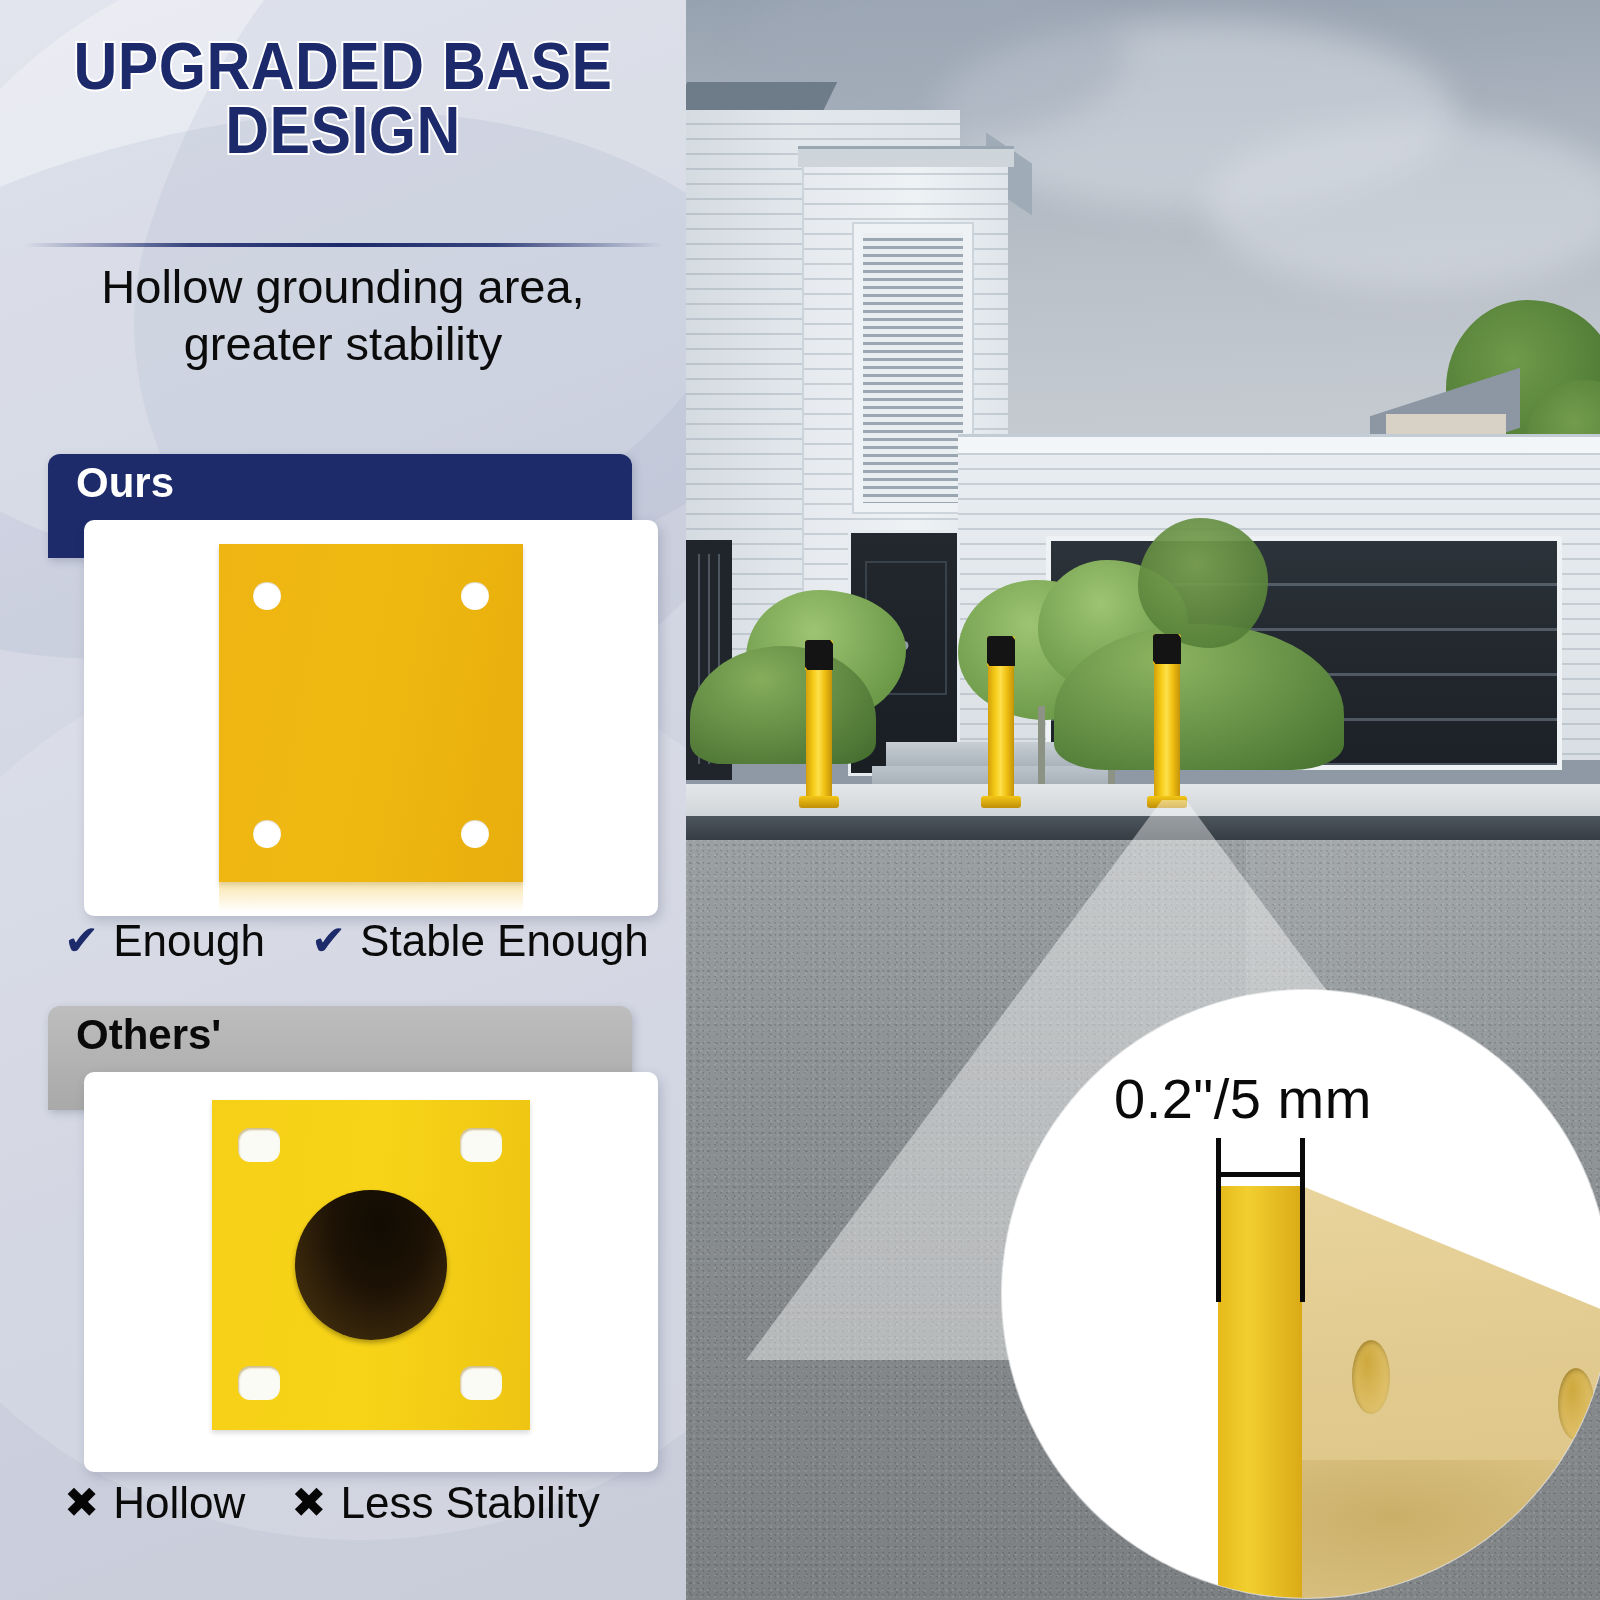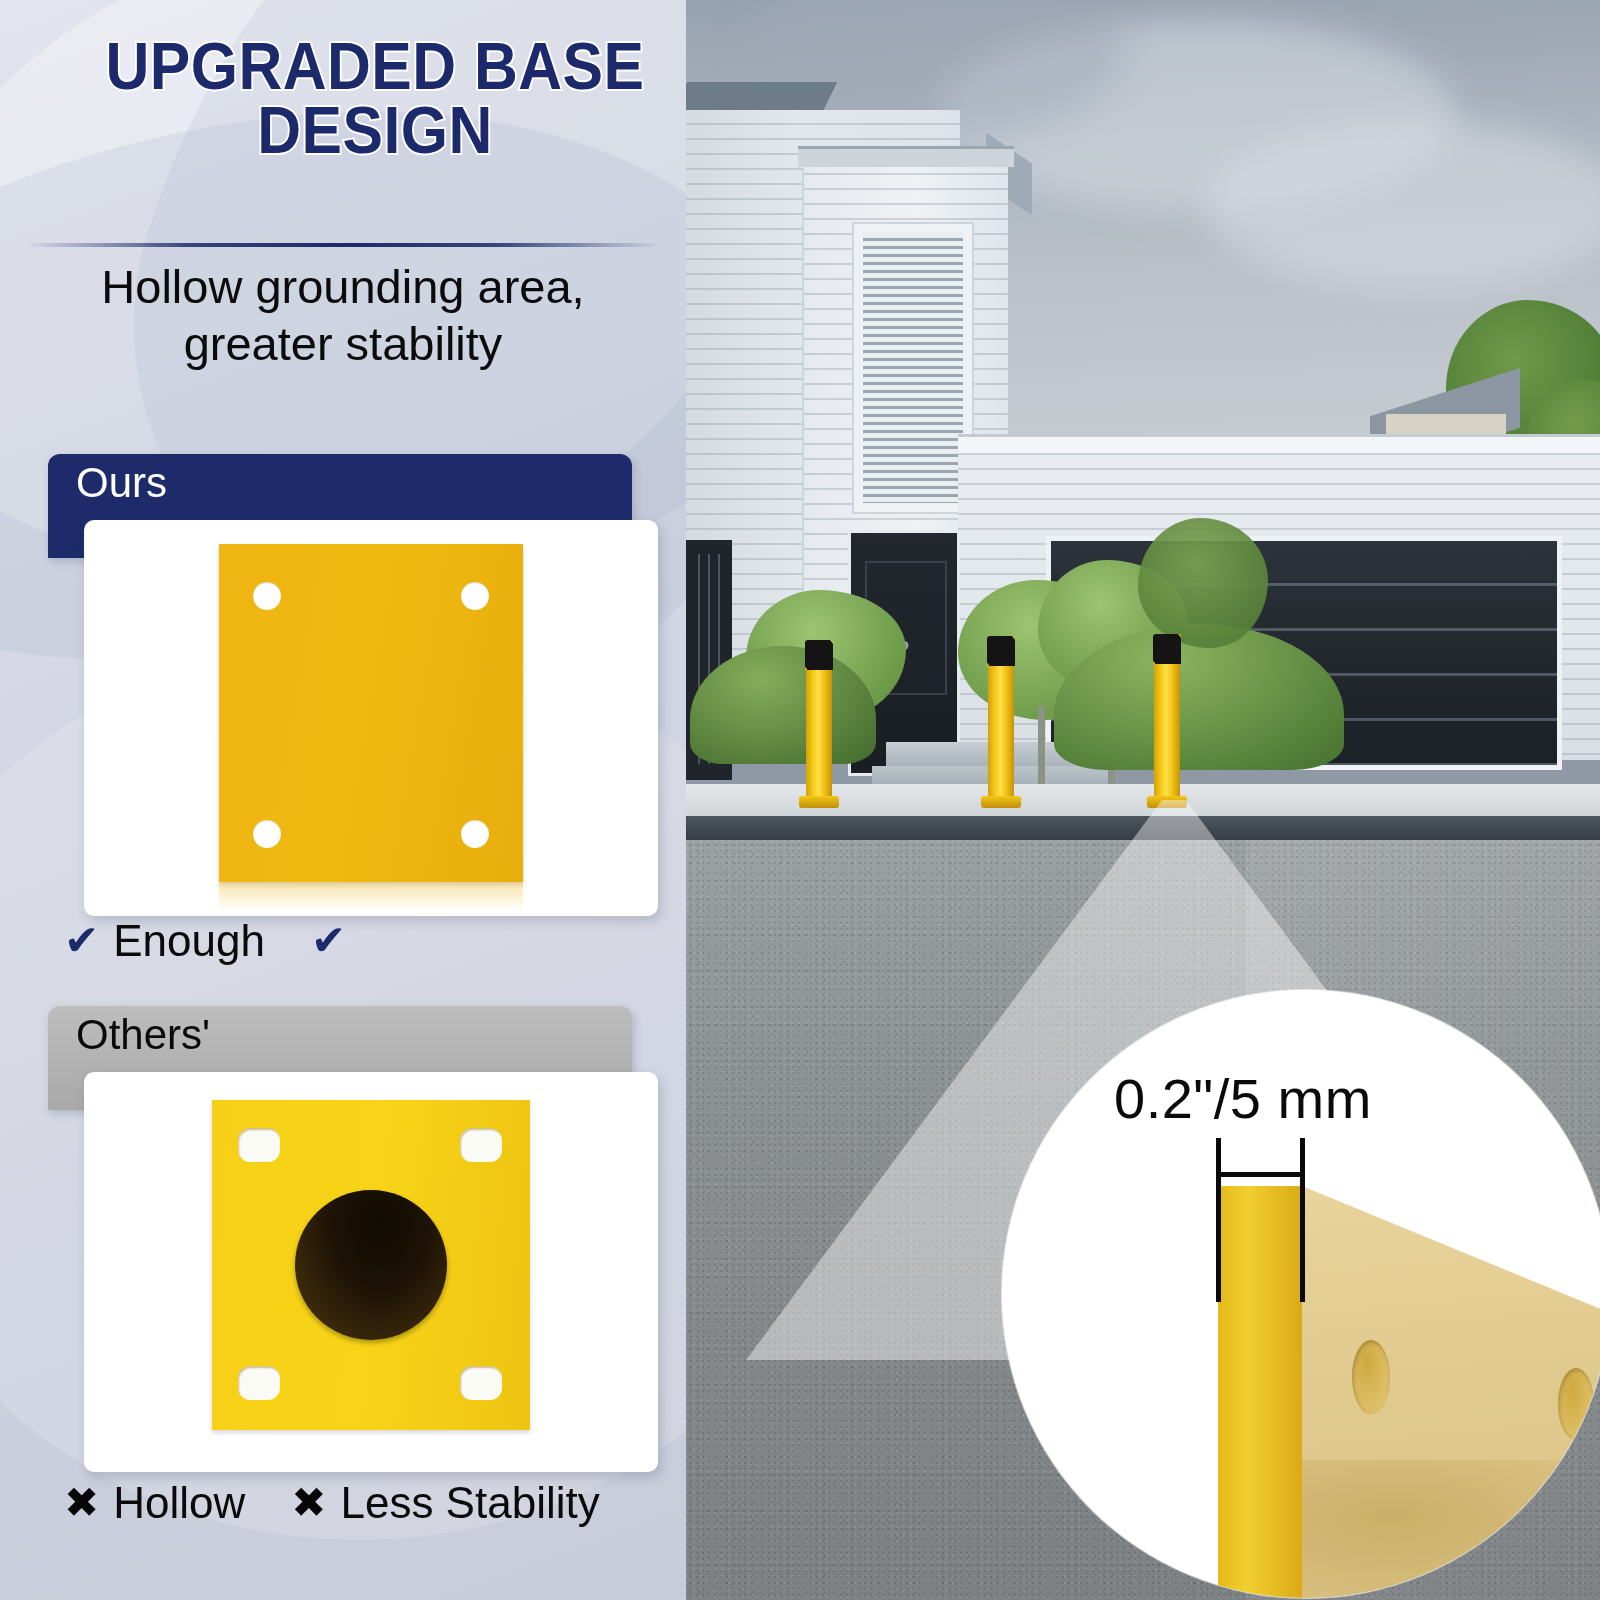--- a/index.html
+++ b/index.html
@@ -22,21 +22,21 @@
       background:rgba(255,255,255,0.30);transform:rotate(-12deg);}
   .sw2{left:-260px;top:120px;width:1060px;height:520px;
       border-radius:52% 48% 60% 40% / 50% 60% 40% 50%;
       background:rgba(150,160,190,0.16);transform:rotate(-8deg);}
   .sw3{left:160px;top:-200px;width:700px;height:900px;
       border-radius:48% 52% 40% 60% / 60% 40% 60% 40%;
       background:rgba(160,170,198,0.17);transform:rotate(18deg);}
   .sw4{left:-140px;top:640px;width:1000px;height:900px;
       border-radius:50%;background:rgba(255,255,255,0.15);}
 
-  .title-block{position:absolute;left:0;top:34px;width:686px;text-align:center;z-index:4;padding-left:32px;}
+  .title-block{position:absolute;left:0;top:34px;width:686px;text-align:center;z-index:4;}
   .main-title{
     font-size:66px;line-height:0.97;font-weight:bold;
     font-family:"Liberation Sans Narrow","Liberation Sans",sans-serif;
     color:#1c2a6b;letter-spacing:0.5px;
     transform:scaleX(0.92);transform-origin:center;
     -webkit-text-stroke:4px #ffffff;
     paint-order:stroke fill;
     text-transform:uppercase;
     margin:0;padding:0 26px;
   }
@@ -51,21 +51,21 @@
     font-size:47px;line-height:1.22;color:#0b0b0b;font-weight:400;
     padding:0 40px;box-sizing:border-box;
   }
 
   
   .cmp{position:absolute;z-index:5;}
   .cmp-head{
     position:absolute;left:0;top:0;width:584px;height:104px;
     border-radius:12px 12px 0 0;box-sizing:border-box;
     padding:8px 0 0 28px;
-    font-size:42px;font-weight:normal;line-height:1.0;
+    font-size:42px;font-weight:bold;line-height:1.0;
     box-shadow:2px 3px 8px rgba(40,48,80,0.22);
   }
   .cmp-head.ours{background:#1d2b6b;color:#ffffff;}
   .cmp-head.others{background:linear-gradient(180deg,#bdbdbd 0%,#a9a9a9 100%);color:#0a0a0a;}
   .cmp-card{
     position:absolute;left:36px;top:66px;width:574px;
     background:#ffffff;border-radius:10px;
     box-shadow:3px 5px 12px rgba(60,66,95,0.22);
     overflow:hidden;
   }
@@ -301,20 +301,21 @@
         </div>
         <div class="plate-refl"></div>
       </div>
     </div>
 
     <div class="feat-row" style="left:64px;top:916px;">
       <span class="mark check">✔</span>
       <span class="nowrap">Enough</span>
       <span class="feat-gap"></span>
       <span class="mark check">✔</span>
+      <span class="nowrap">Stable Enough</span>
     </div>
 
     <div class="cmp" style="left:48px;top:1006px;width:612px;height:476px;">
       <div class="cmp-head others">
         <span>Others'</span>
       </div>
       <div class="cmp-card others">
         <div class="plate-others">
           <div class="slot s-tl"></div>
           <div class="slot s-tr"></div>

